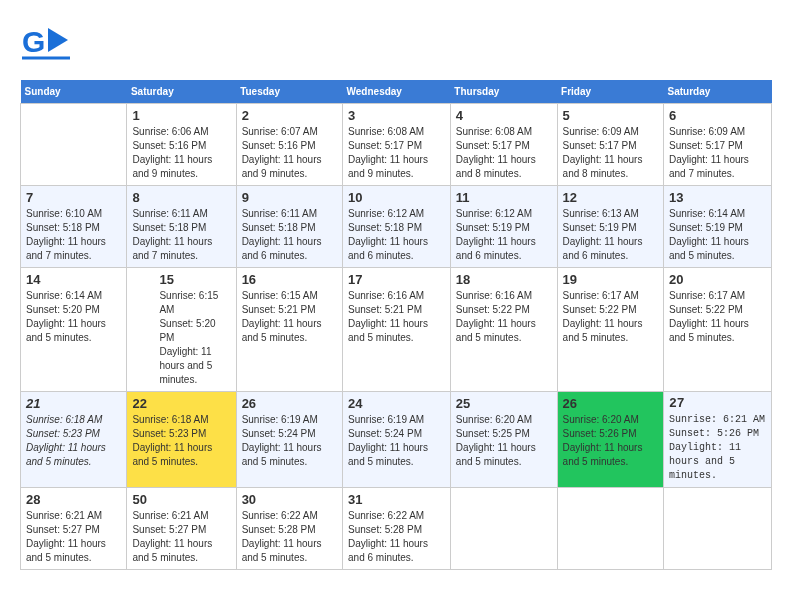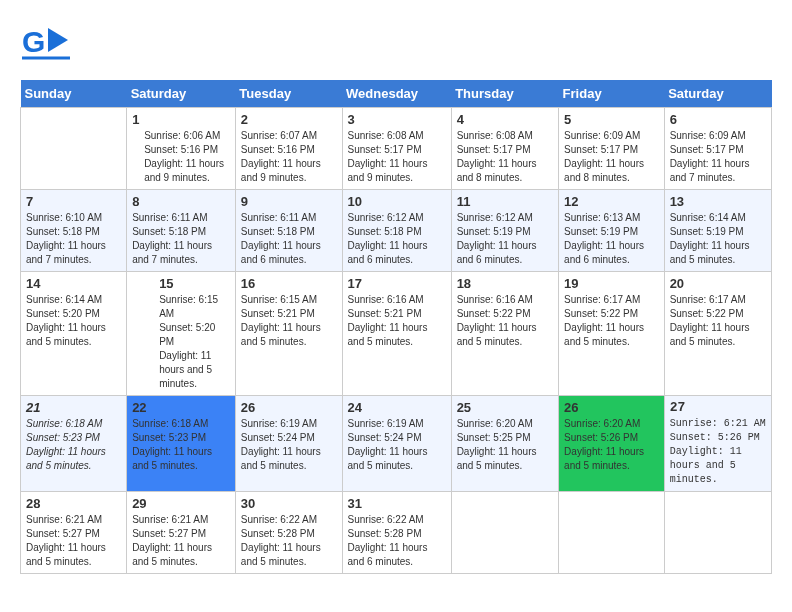--- a/index.html
+++ b/index.html
@@ -31,21 +31,21 @@
     .calendar {
       width: 100%;
       border-collapse: collapse;
       font-size: 11px;
     }
     .calendar th {
       background: #3a7bd5;
       color: #fff;
       padding: 6px 4px;
       text-align: left;
-      font-size: 13px;
+      font-size: 10px;
       font-weight: bold;
     }
     .calendar td {
       border: 1px solid #ccc;
       vertical-align: top;
       padding: 4px 5px;
       width: 113px;
       height: 80px;
       color: #333;
     }
@@ -130,21 +130,21 @@
         <th>Thursday</th>
         <th>Friday</th>
         <th>Saturday</th>
       </tr>
   </thead>
   <tbody id="calendar-body">
   <tr>
         <td class="empty-cell"></td>
         <td style="background: rgb(255, 255, 255);">
           <div class="day-num">1</div>
-          <div class="day-detail" style="white-space: pre-line; margin-left: 12px;">Sunrise: 6:06 AM
+          <div class="day-detail" style="white-space: pre-line;">Sunrise: 6:06 AM
 Sunset: 5:16 PM
 Daylight: 11 hours and 9 minutes.</div>
         </td>
         <td style="background: rgb(255, 255, 255);">
           <div class="day-num">2</div>
           <div class="day-detail" style="white-space: pre-line;">Sunrise: 6:07 AM
 Sunset: 5:16 PM
 Daylight: 11 hours and 9 minutes.</div>
         </td>
         <td style="background: rgb(255, 255, 255);">
@@ -260,21 +260,21 @@
 Daylight: 11 hours and 5 minutes.</div>
         </td>
       </tr>
       <tr>
         <td style="background: rgb(240, 245, 255); font-style: italic;">
           <div class="day-num">21</div>
           <div class="day-detail" style="white-space: pre-line;">Sunrise: 6:18 AM
 Sunset: 5:23 PM
 Daylight: 11 hours and 5 minutes.</div>
         </td>
-        <td style="background: #3b82f6;">
+        <td style="background: #fde047;">
           <div class="day-num">22</div>
           <div class="day-detail" style="white-space: pre-line;">Sunrise: 6:18 AM
 Sunset: 5:23 PM
 Daylight: 11 hours and 5 minutes.</div>
         </td>
         <td style="background: rgb(240, 245, 255);">
           <div class="day-num">26</div>
           <div class="day-detail" style="white-space: pre-line;">Sunrise: 6:19 AM
 Sunset: 5:24 PM
 Daylight: 11 hours and 5 minutes.</div>
@@ -305,21 +305,21 @@
         </td>
       </tr>
       <tr>
         <td style="background: rgb(255, 255, 255);">
           <div class="day-num">28</div>
           <div class="day-detail" style="white-space: pre-line;">Sunrise: 6:21 AM
 Sunset: 5:27 PM
 Daylight: 11 hours and 5 minutes.</div>
         </td>
         <td style="background: rgb(255, 255, 255);">
-          <div class="day-num">29</div>
+          <div class="day-num">50</div>
           <div class="day-detail" style="white-space: pre-line;">Sunrise: 6:21 AM
 Sunset: 5:27 PM
 Daylight: 11 hours and 5 minutes.</div>
         </td>
         <td style="background: rgb(255, 255, 255);">
           <div class="day-num">30</div>
           <div class="day-detail" style="white-space: pre-line;">Sunrise: 6:22 AM
 Sunset: 5:28 PM
 Daylight: 11 hours and 5 minutes.</div>
         </td>

